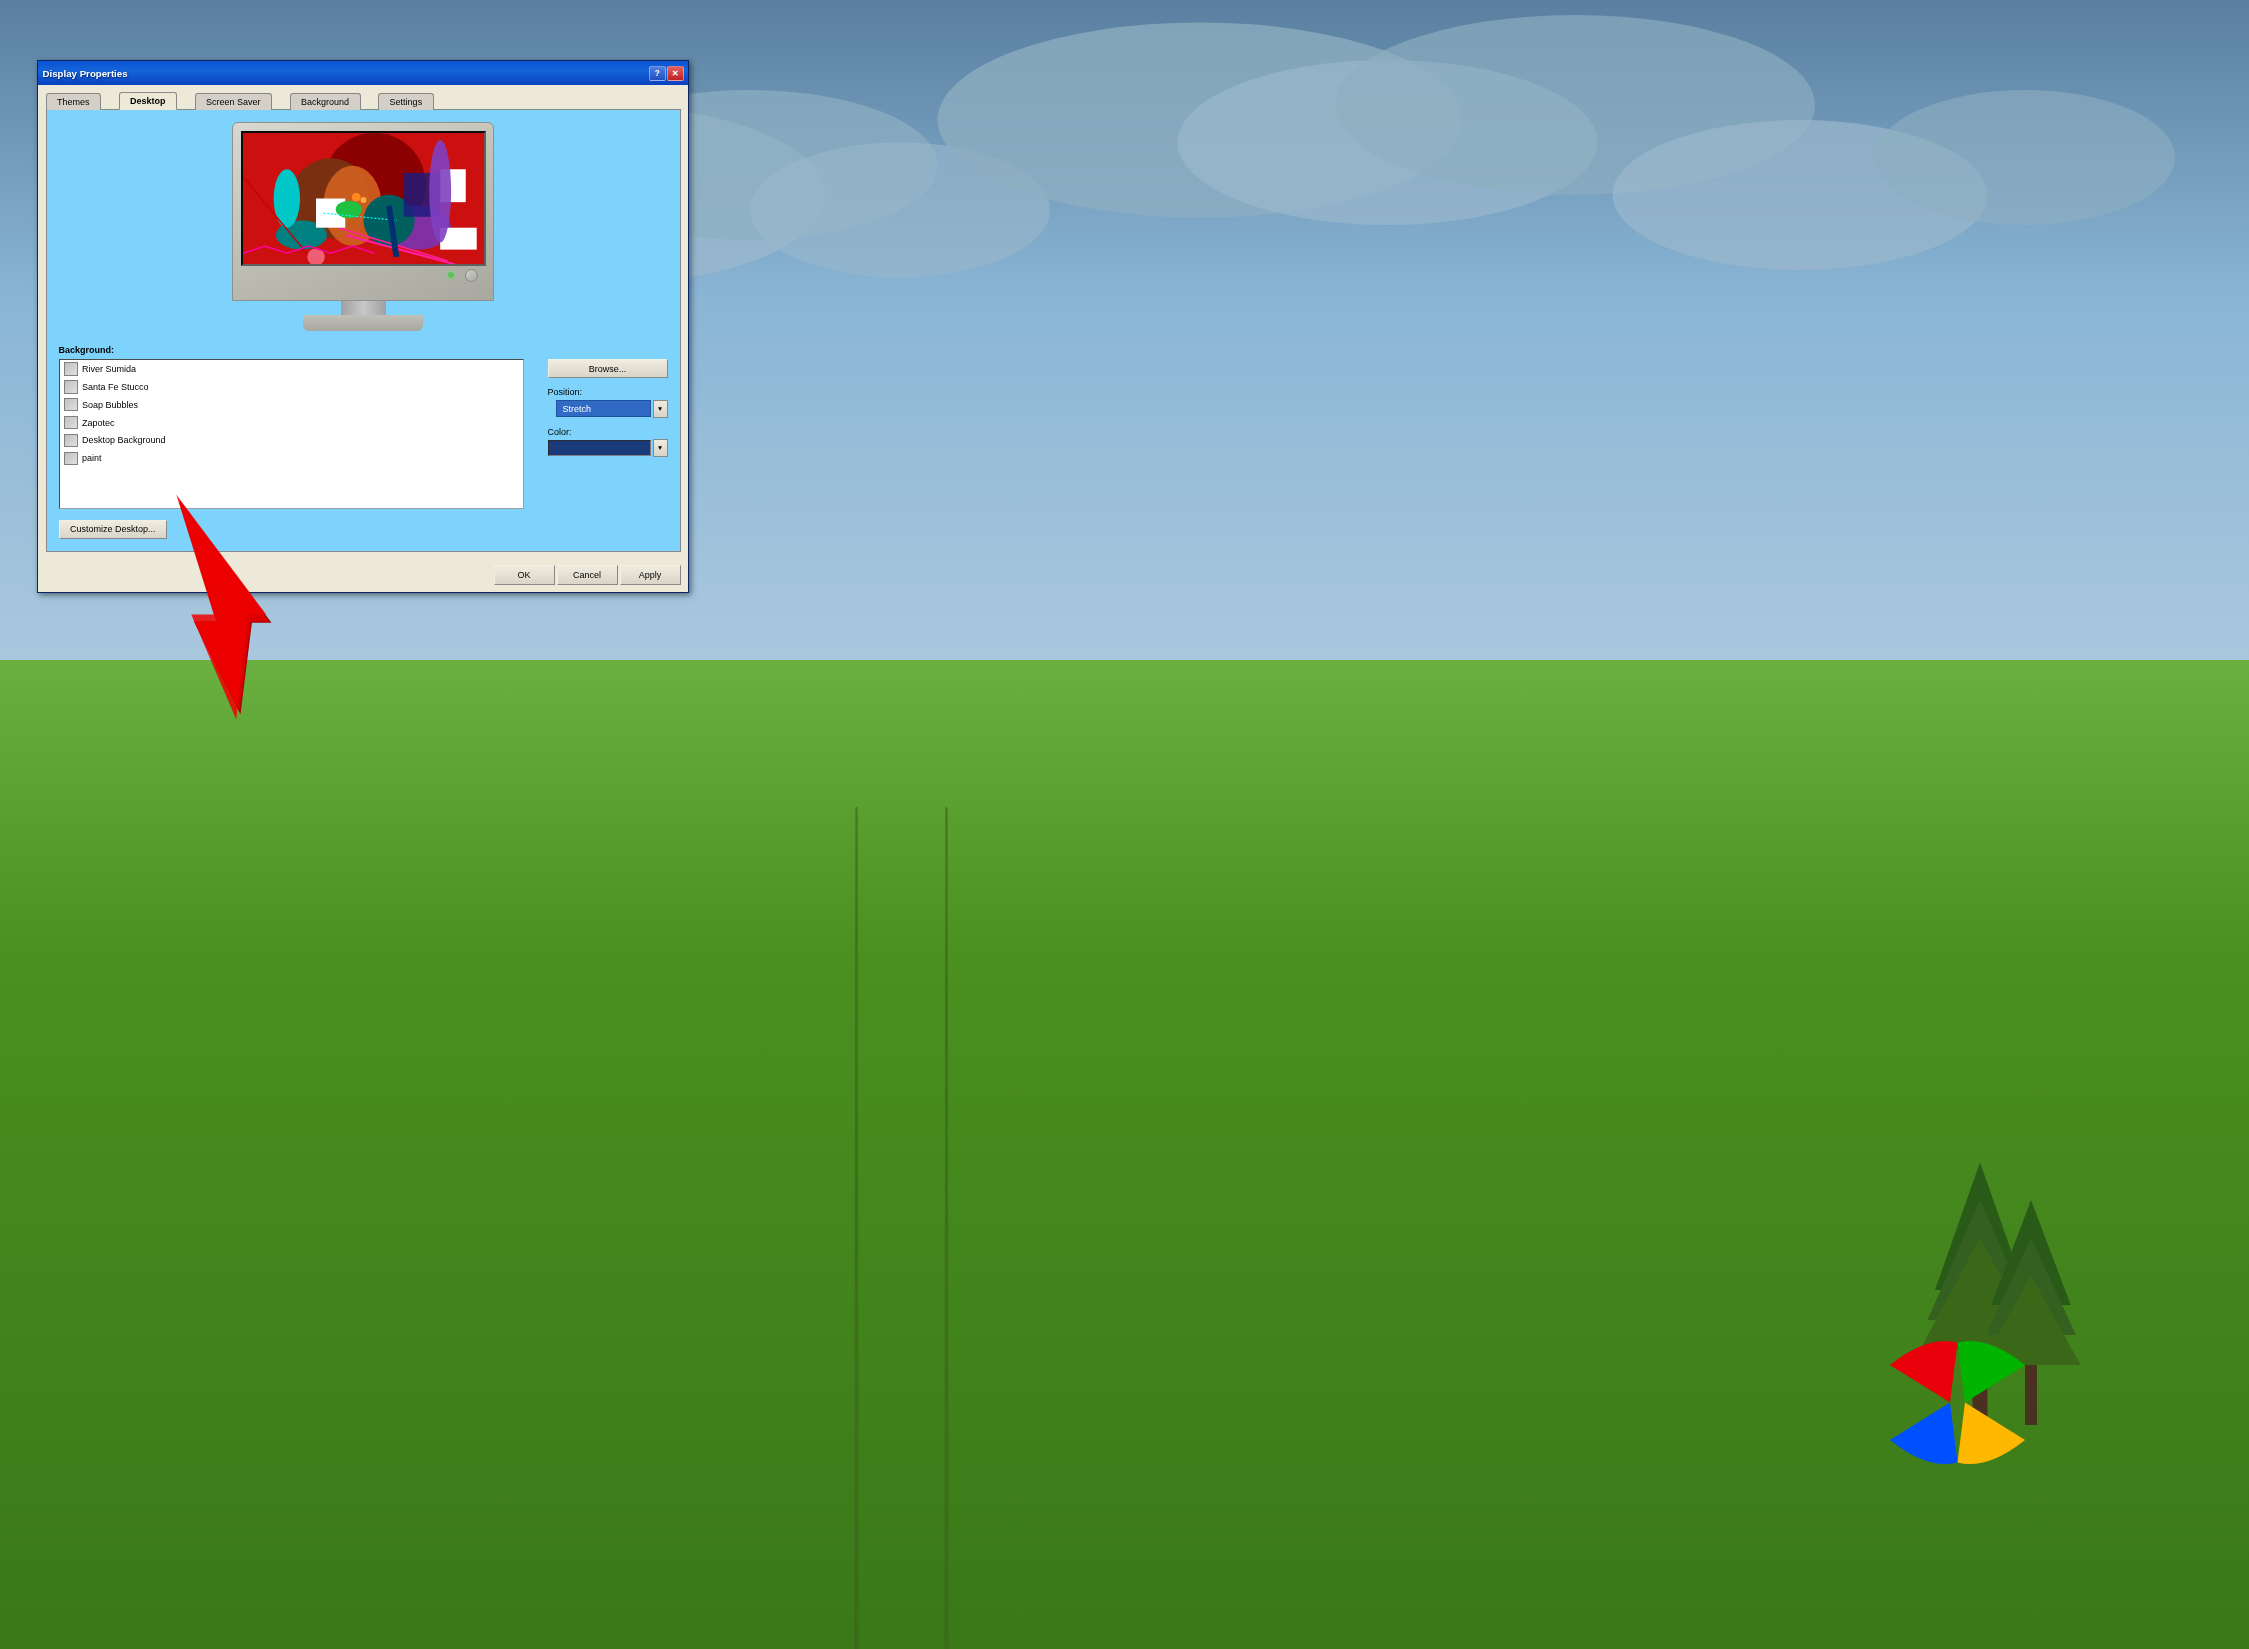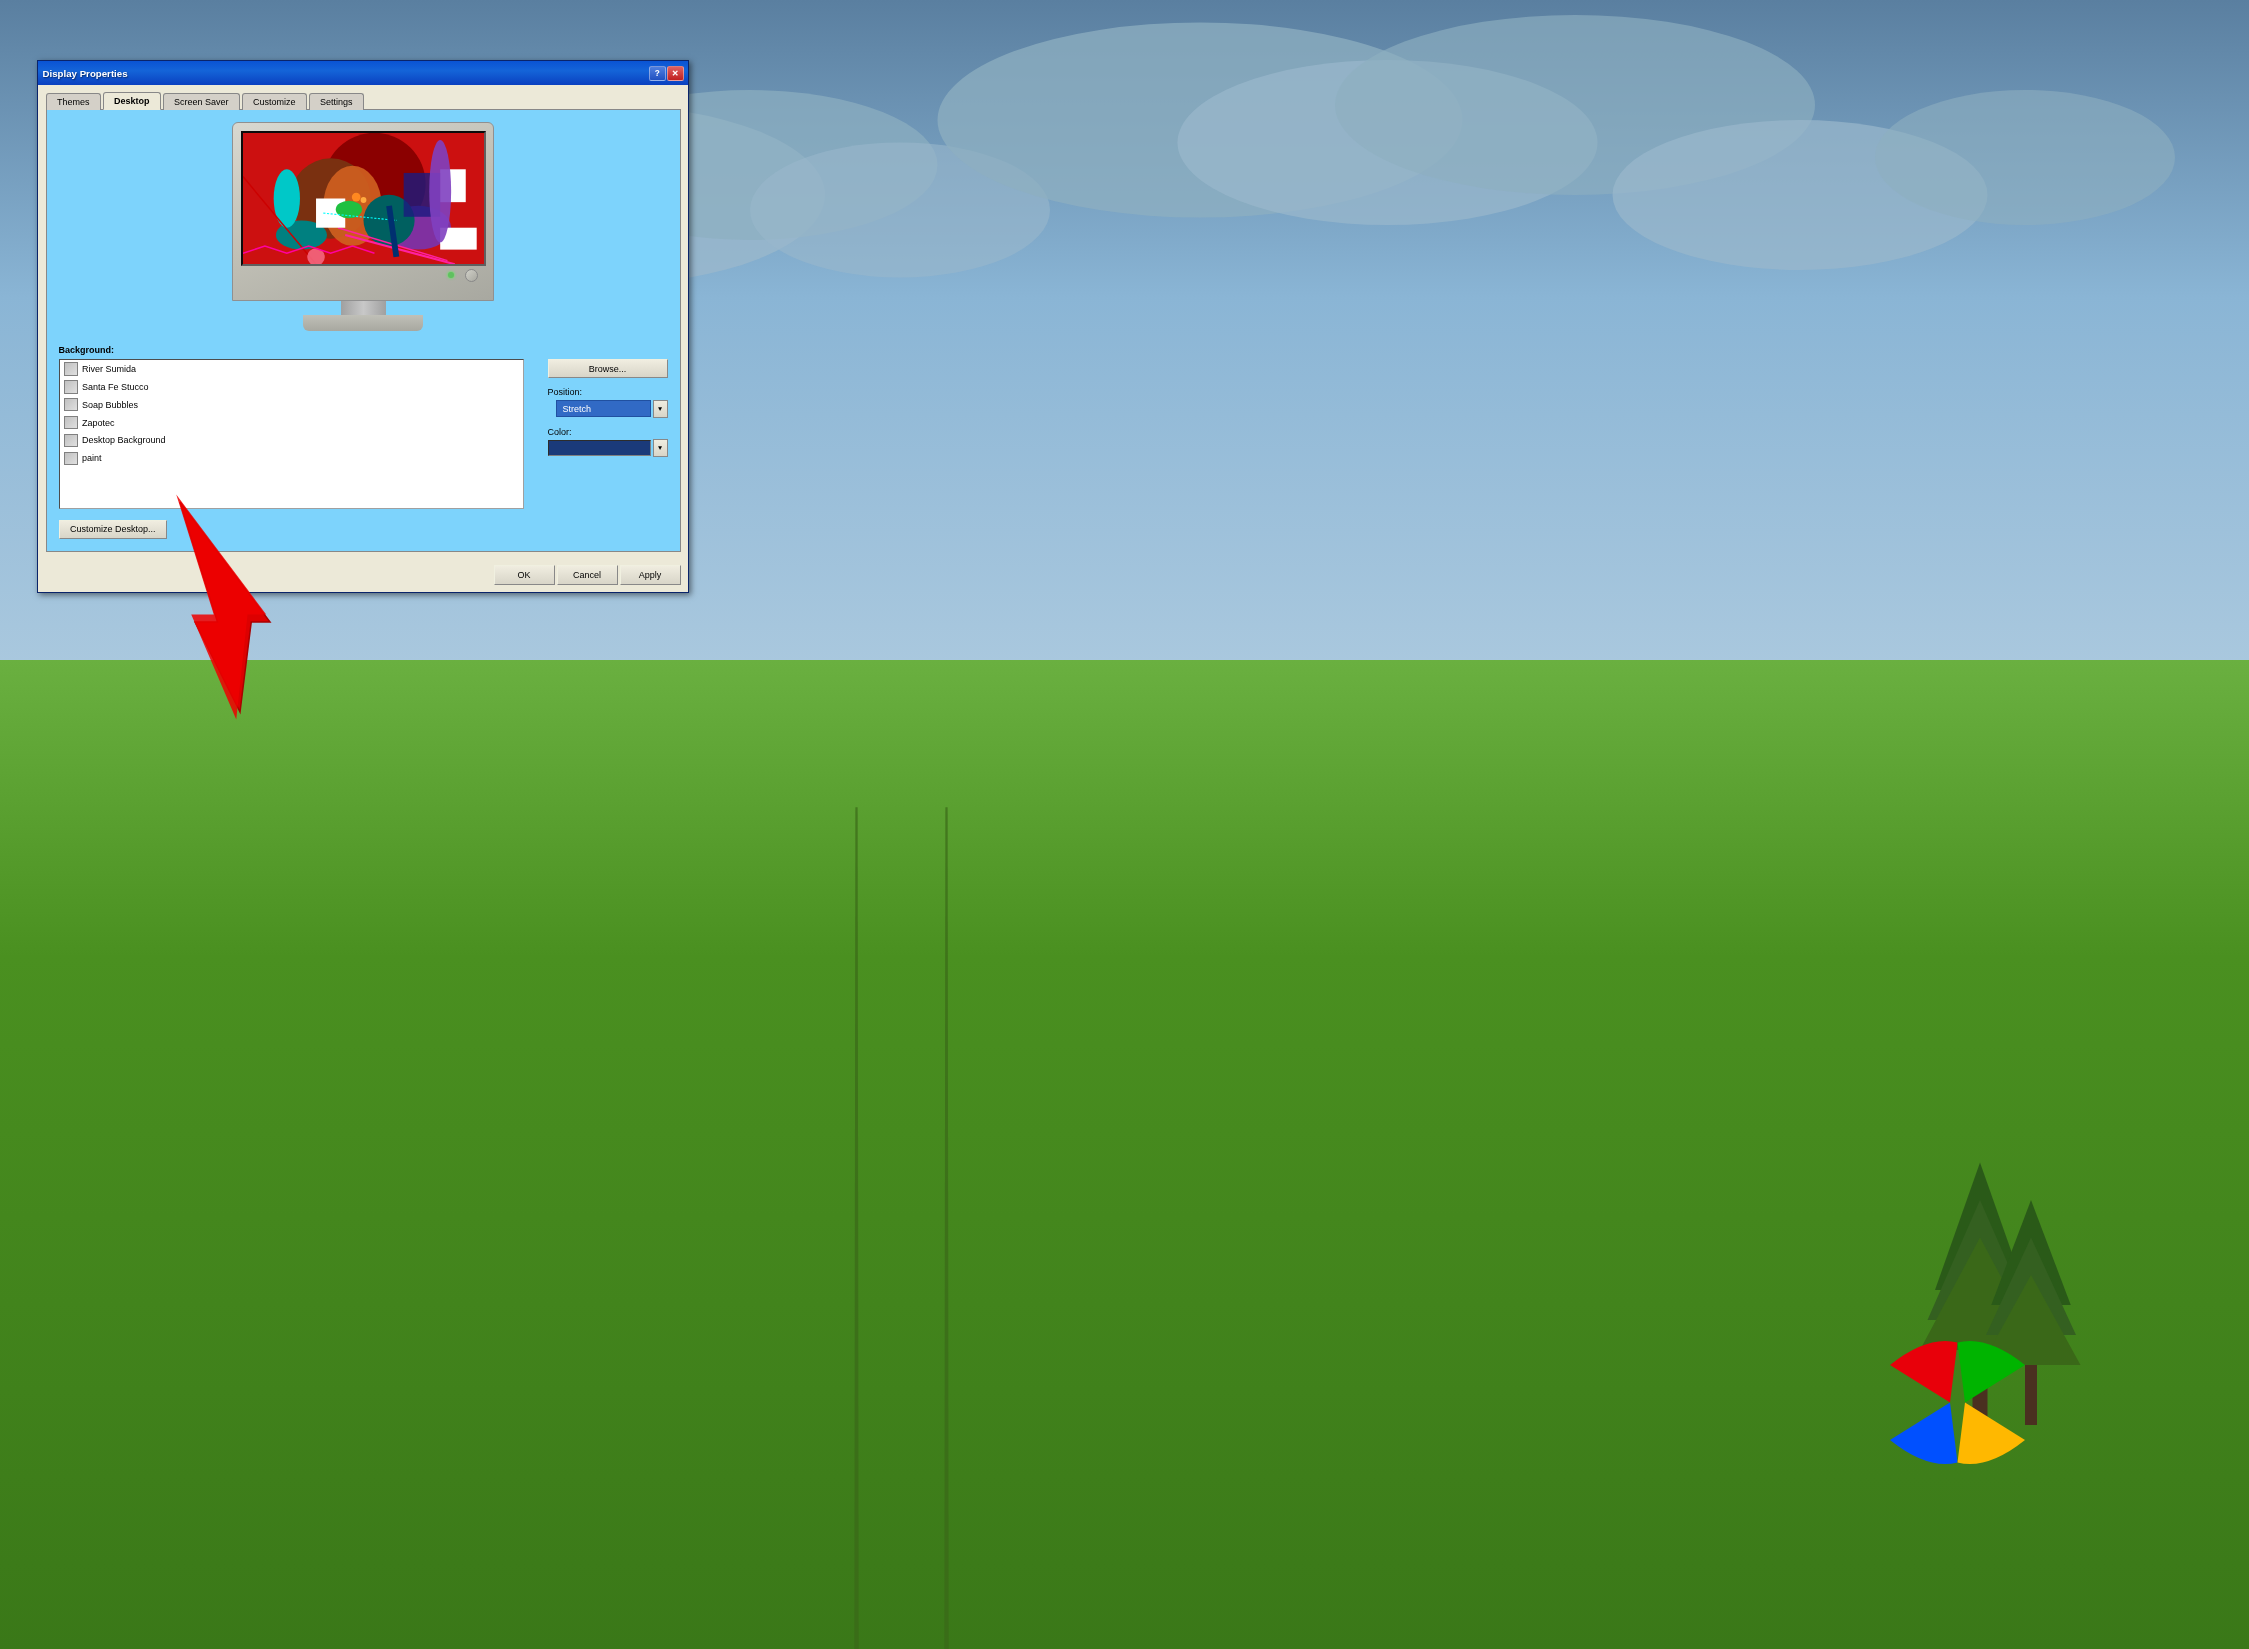--- a/index.html
+++ b/index.html
@@ -101,21 +101,21 @@
     }
     .titlebar-btn-close {
       background: linear-gradient(180deg, #e06060 0%, #c02020 100%);
       color: white;
     }
 
     
     .tabs-area {
       padding: 6px 7.5px 0 7.5px;
       display: flex;
-      gap: 0;
+      gap: 16px;
       align-items: flex-end;
     }
     .tab {
       padding: 3px 10.5px;
       border: 0.7px solid #888;
       border-bottom: none;
       background: #d4d0c8;
       cursor: pointer;
       font-size: 9px;
       border-radius: 3px 3px 0 0;
@@ -423,21 +423,21 @@
     <div class="tab">
       <span>Themes</span>
     </div>
     <div class="tab active">
       <span>Desktop</span>
     </div>
     <div class="tab">
       <span>Screen Saver</span>
     </div>
     <div class="tab">
-      <span>Customize</span>
+      <span>Background</span>
     </div>
     <div class="tab">
       <span>Settings</span>
     </div>
   </div>
 
   <div class="content-area">
 
     <div class="monitor-container">
       <div class="monitor-outer">

